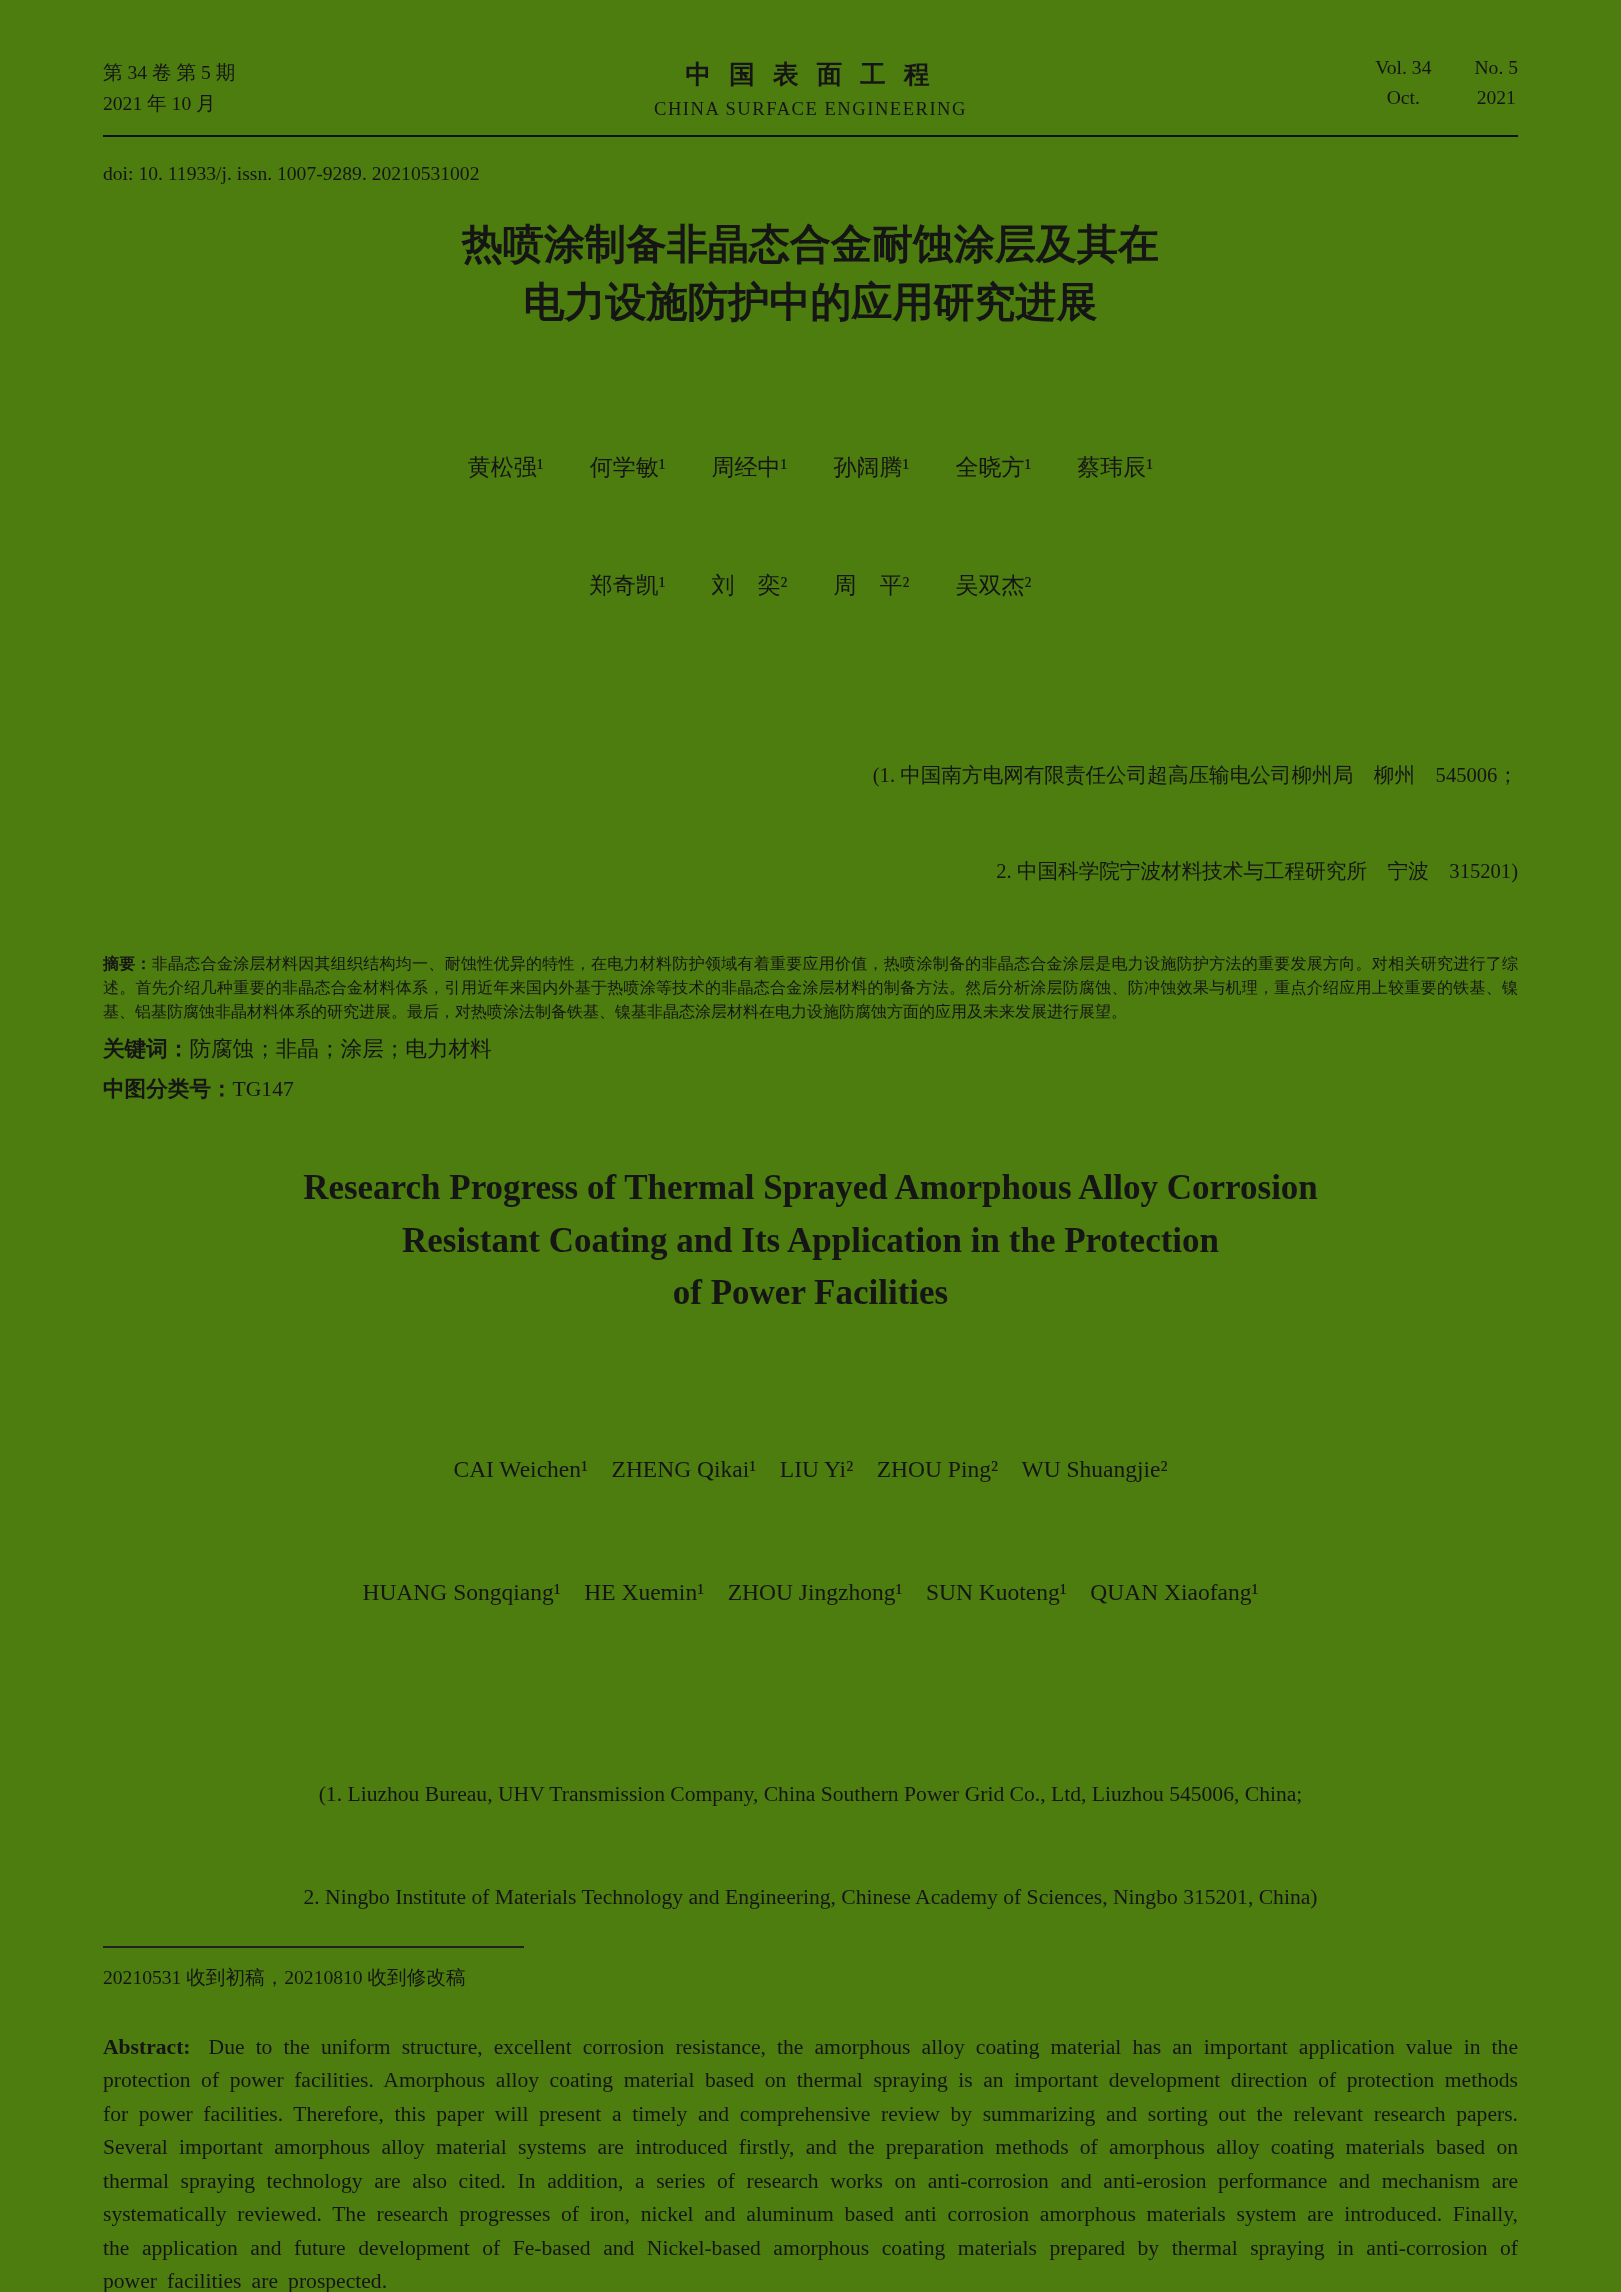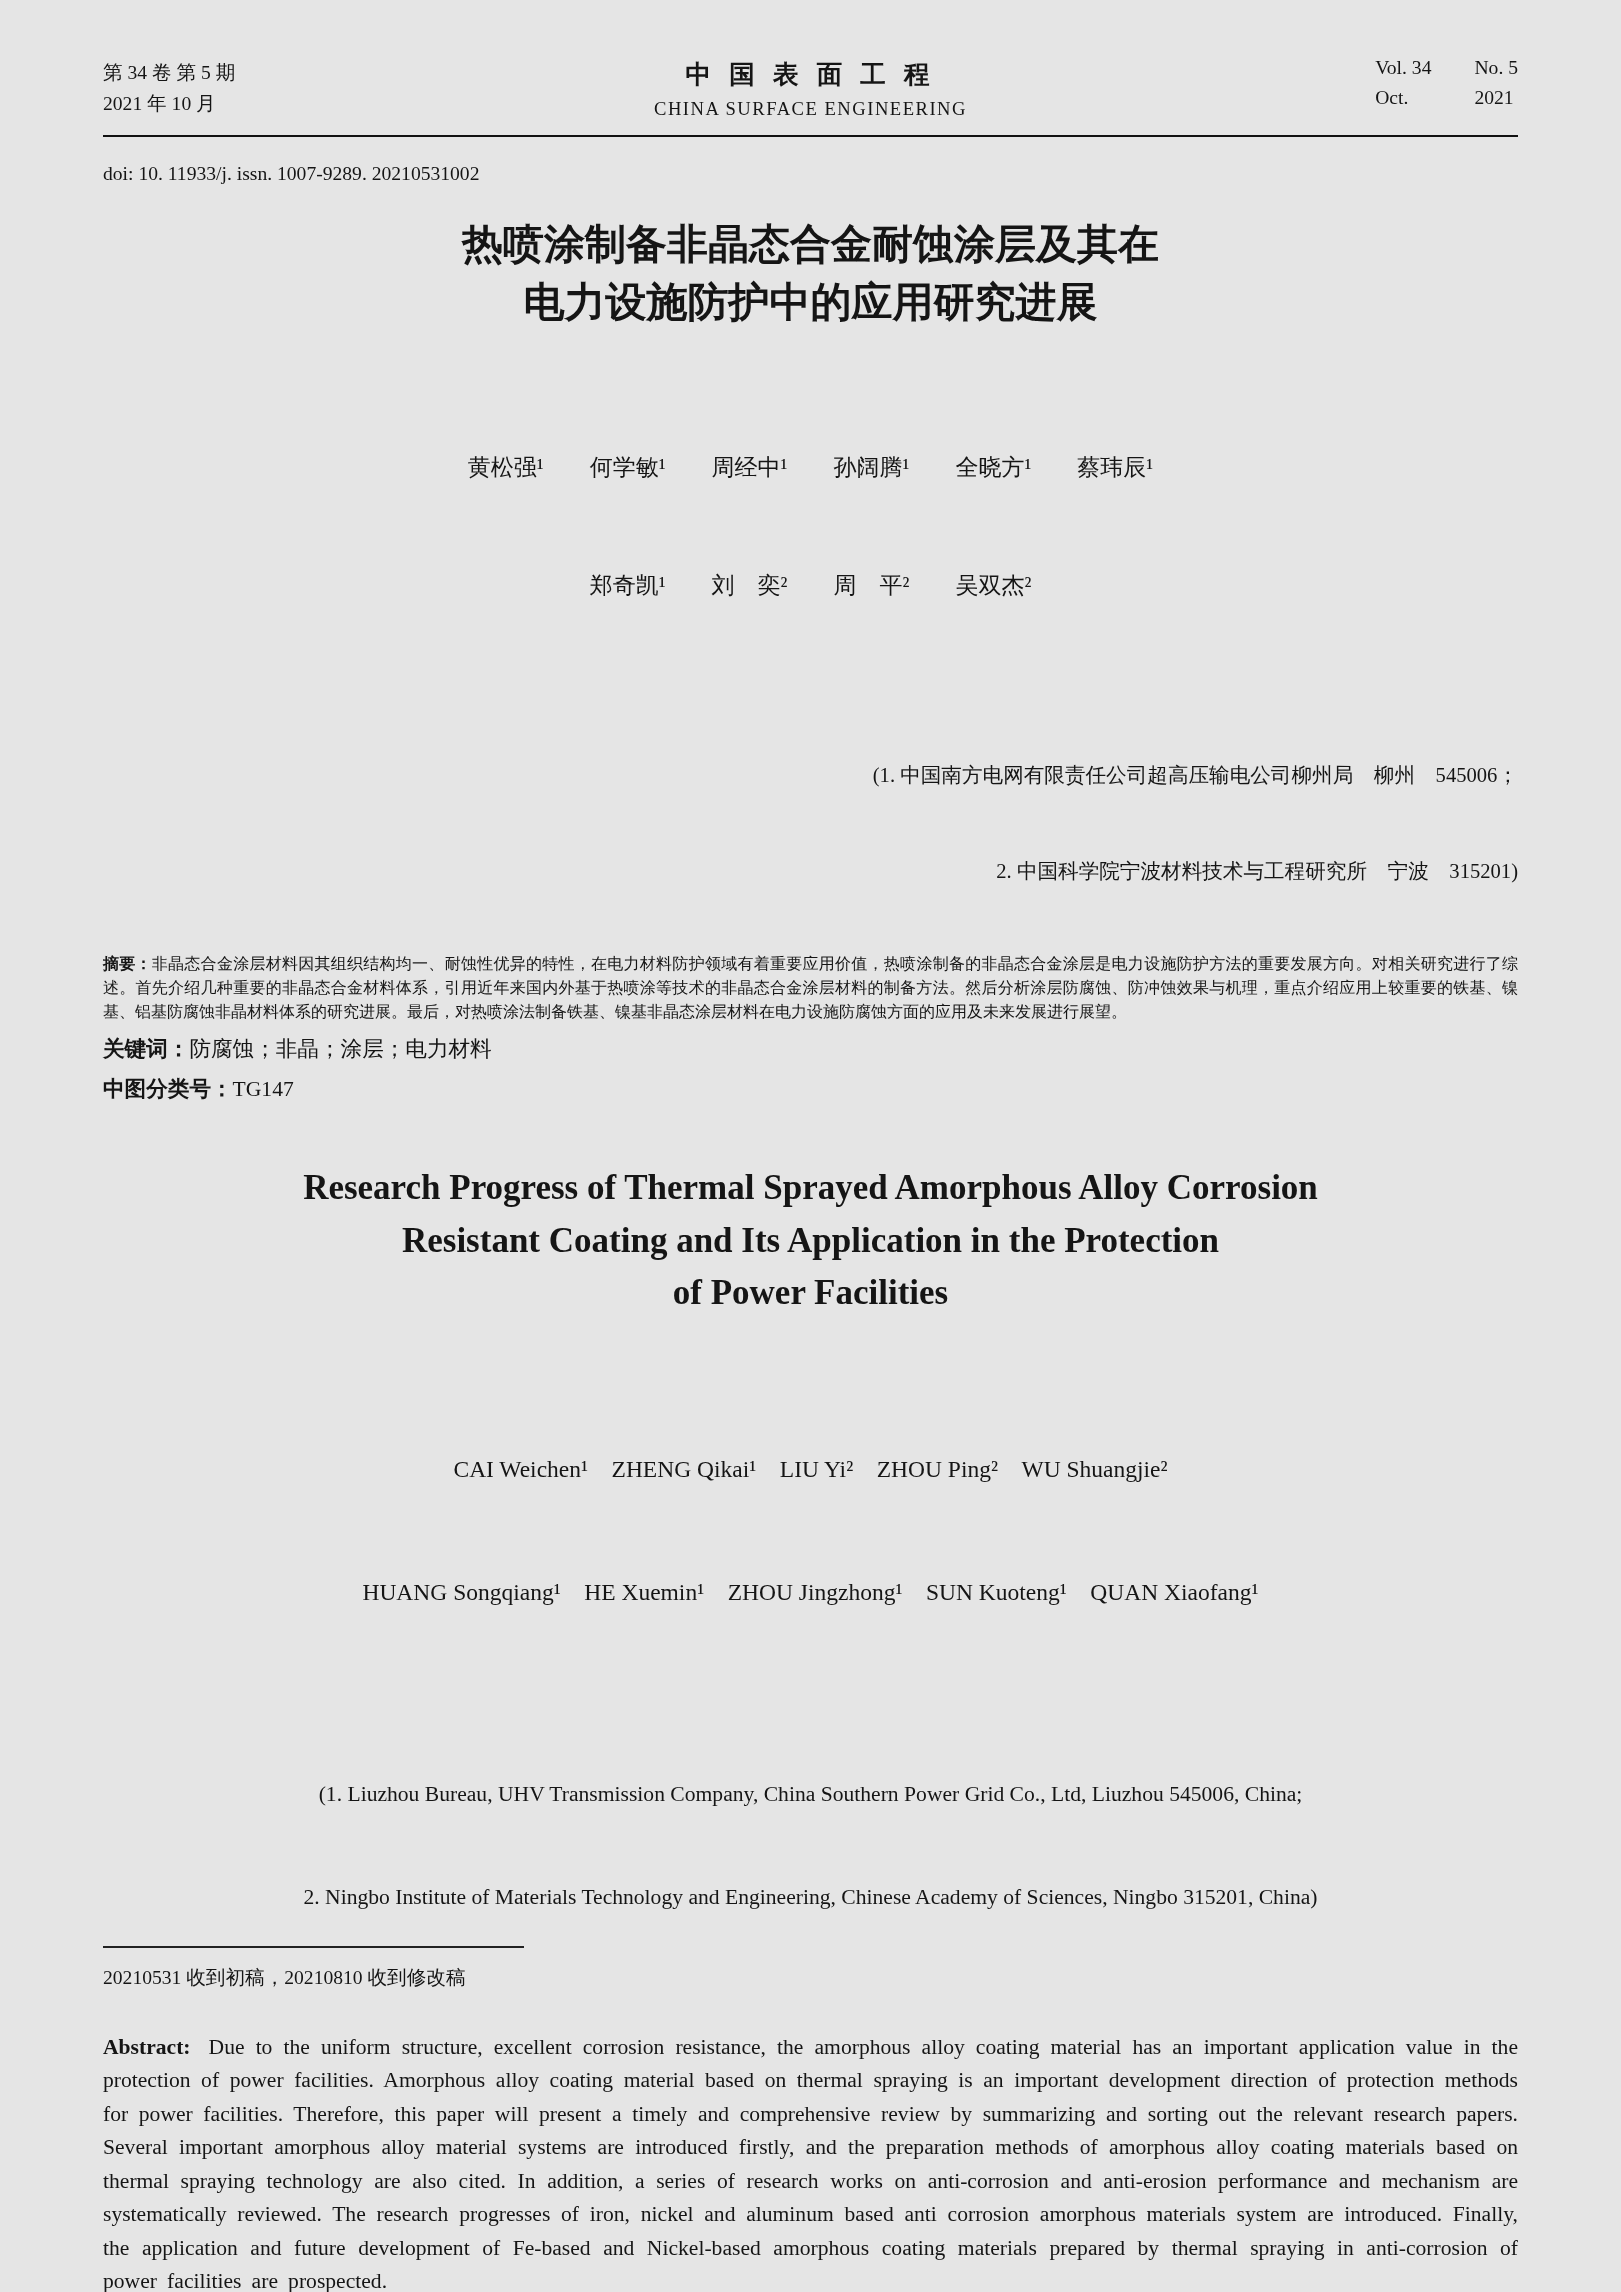--- a/index.html
+++ b/index.html
@@ -1,21 +1,21 @@
 <!DOCTYPE html>
 <html><head>
 <meta charset="utf-8">
 <style>
   * { margin: 0; padding: 0; box-sizing: border-box; }
   html, body { background: #9a9a9a; }
   .page {
     width: 1621px;
     height: 2293px;
     margin: 0 auto;
-    background: #e5e5e5;
+    background: #4d7c0f;
     color: #151515;
     position: relative;
     font-family: "Liberation Serif", "DejaVu Serif", serif;
   }
   .content { padding: 57px 103px 0 103px; }
 
   
   .jheader {
     position: relative;
     padding-bottom: 15.7px;
@@ -27,21 +27,21 @@
     position: absolute; left: 50%; top: 0;
     transform: translateX(-50%);
     text-align: center; white-space: nowrap;
   }
   .journal-cn { font-size: 25.5px; font-weight: 700; letter-spacing: 5.9px; font-family: "Liberation Serif", "DejaVu Serif", serif; }
   .journal-en { font-size: 18.6px; letter-spacing: 1.5px; margin-top: 5.9px; }
   .hdr-right { position: absolute; right: 0; top: 0; }
   .hdr-right-grid {
     display: grid; grid-template-columns: auto auto;
     column-gap: 43px; row-gap: 7.8px;
-    font-size: 19.6px; text-align: left;
+    font-size: 19.6px; text-align: center;
   }
 
   
   .doi-line { margin-top: 26px; font-size: 19.6px; }
 
   
   .title-cn {
     margin-top: 31px; text-align: center;
     font-size: 41px; line-height: 1.4; font-weight: 700;
     font-family: "Liberation Sans", "DejaVu Sans", sans-serif;

